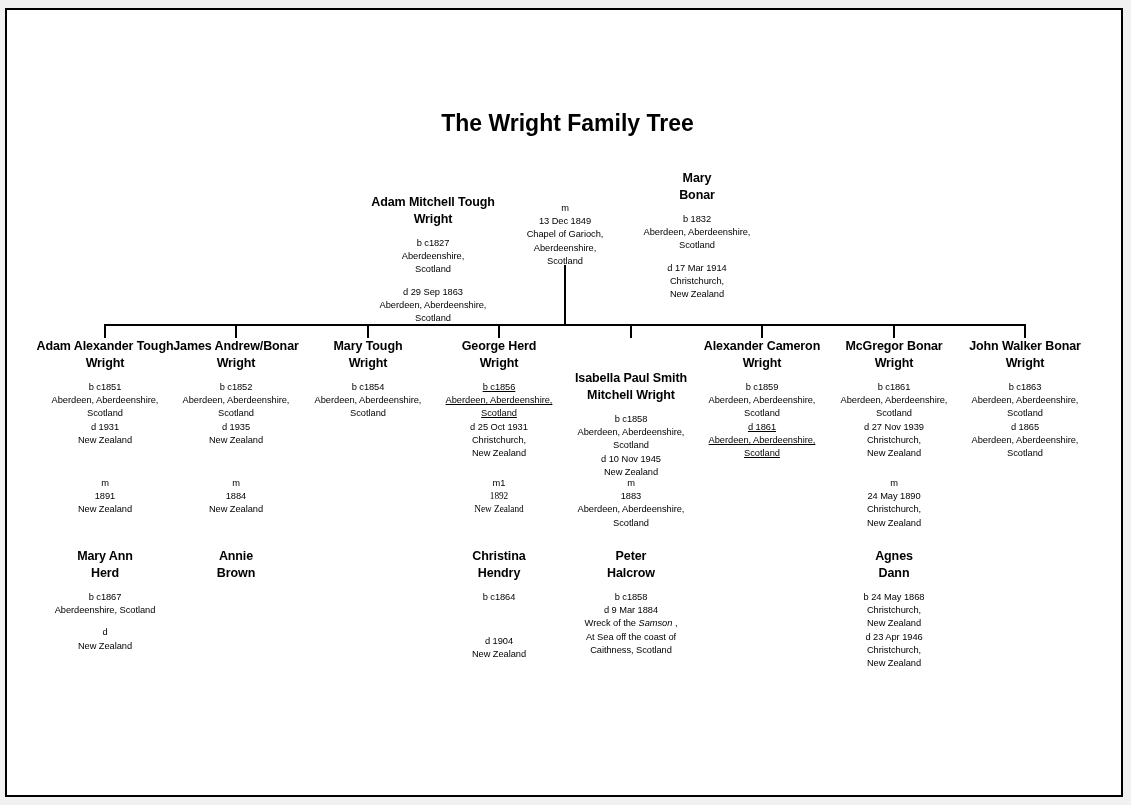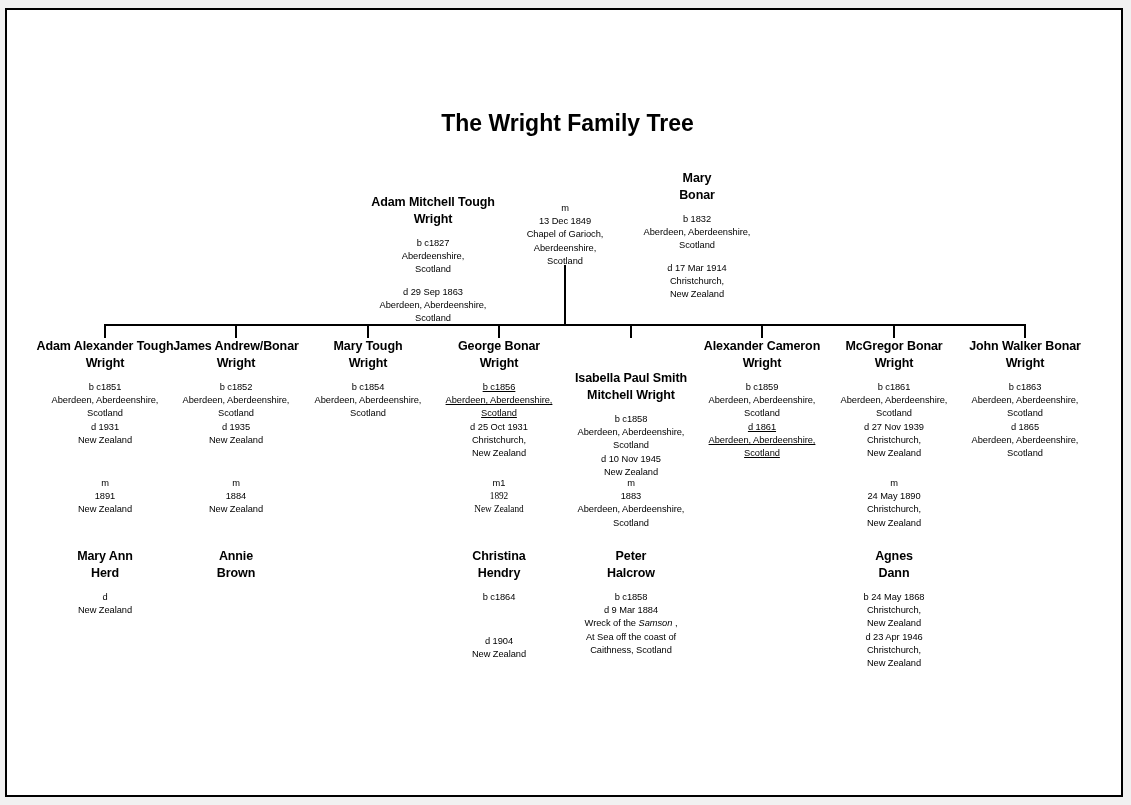--- a/index.html
+++ b/index.html
@@ -129,20 +129,22 @@
 New Zealand</div>
     </div>
     <div class="node" style="left:10px; top:475px; width:186px;">
       <div class="ev">m</div>
       <div class="ev tight" style="white-space:pre-line;">1891
 New Zealand</div>
     </div>
     <div class="node" style="left:10px; top:546px; width:186px;">
       <div class="nm">Mary Ann</div>
       <div class="nm">Herd</div>
+      <div class="ev gap" style="white-space:pre-line;">b c1867
+Aberdeenshire, Scotland</div>
       <div class="ev gap" style="white-space:pre-line;">d
 New Zealand</div>
     </div>
 
     <div class="node" style="left:141px; top:336px; width:186px;">
       <div class="nm">James Andrew/Bonar</div>
       <div class="nm">Wright</div>
       <div class="ev gap" style="white-space:pre-line;">b c1852
 Aberdeen, Aberdeenshire,
 Scotland</div>
@@ -161,21 +163,21 @@
 
     <div class="node" style="left:273px; top:336px; width:186px;">
       <div class="nm">Mary Tough</div>
       <div class="nm">Wright</div>
       <div class="ev gap" style="white-space:pre-line;">b c1854
 Aberdeen, Aberdeenshire,
 Scotland</div>
     </div>
 
     <div class="node" style="left:404px; top:336px; width:186px;">
-      <div class="nm">George Bonar</div>
+      <div class="nm">George Herd</div>
       <div class="nm">Wright</div>
       <div class="ev gap" style="white-space:pre-line;text-decoration:underline;">b c1856
 Aberdeen, Aberdeenshire,
 Scotland</div>
       <div class="ev tight" style="white-space:pre-line;">d 25 Oct 1931
 Christchurch,
 New Zealand</div>
     </div>
     <div class="node" style="left:404px; top:475px; width:186px;">
       <div class="ev">m1</div>

